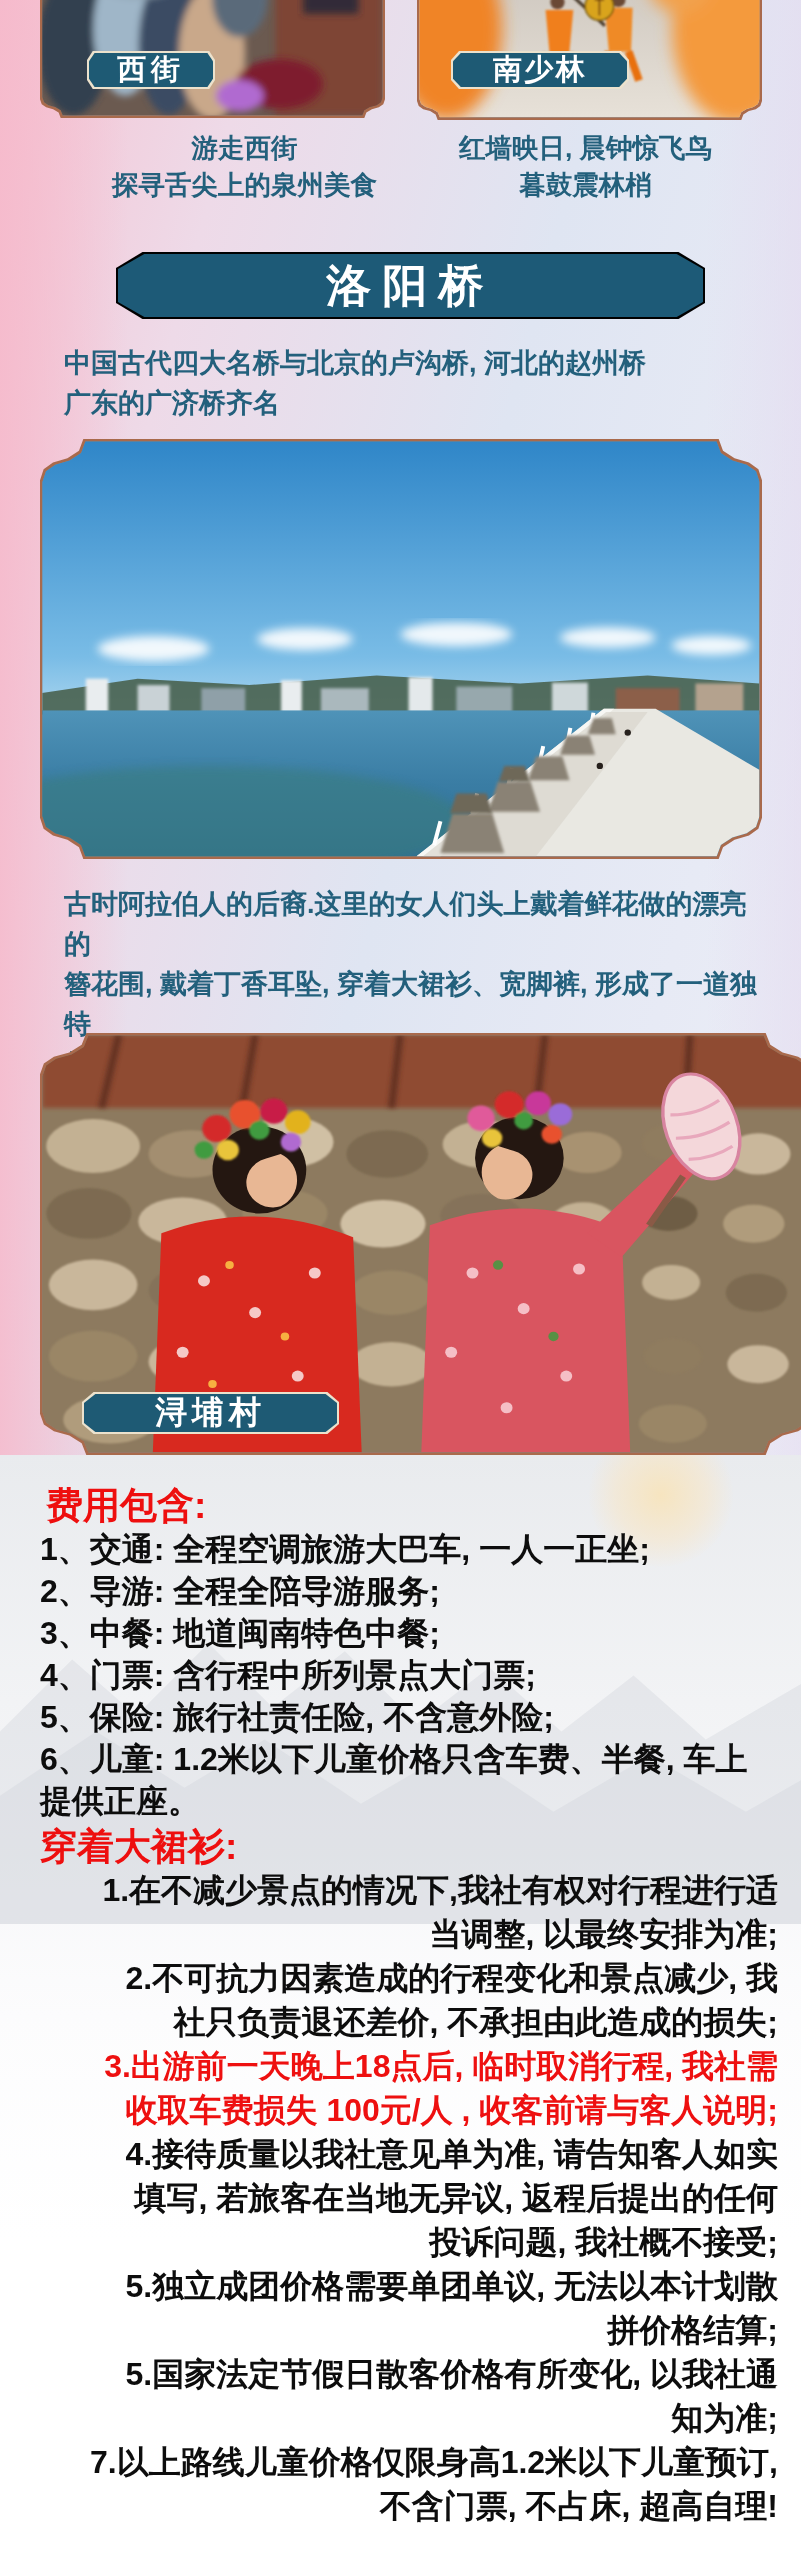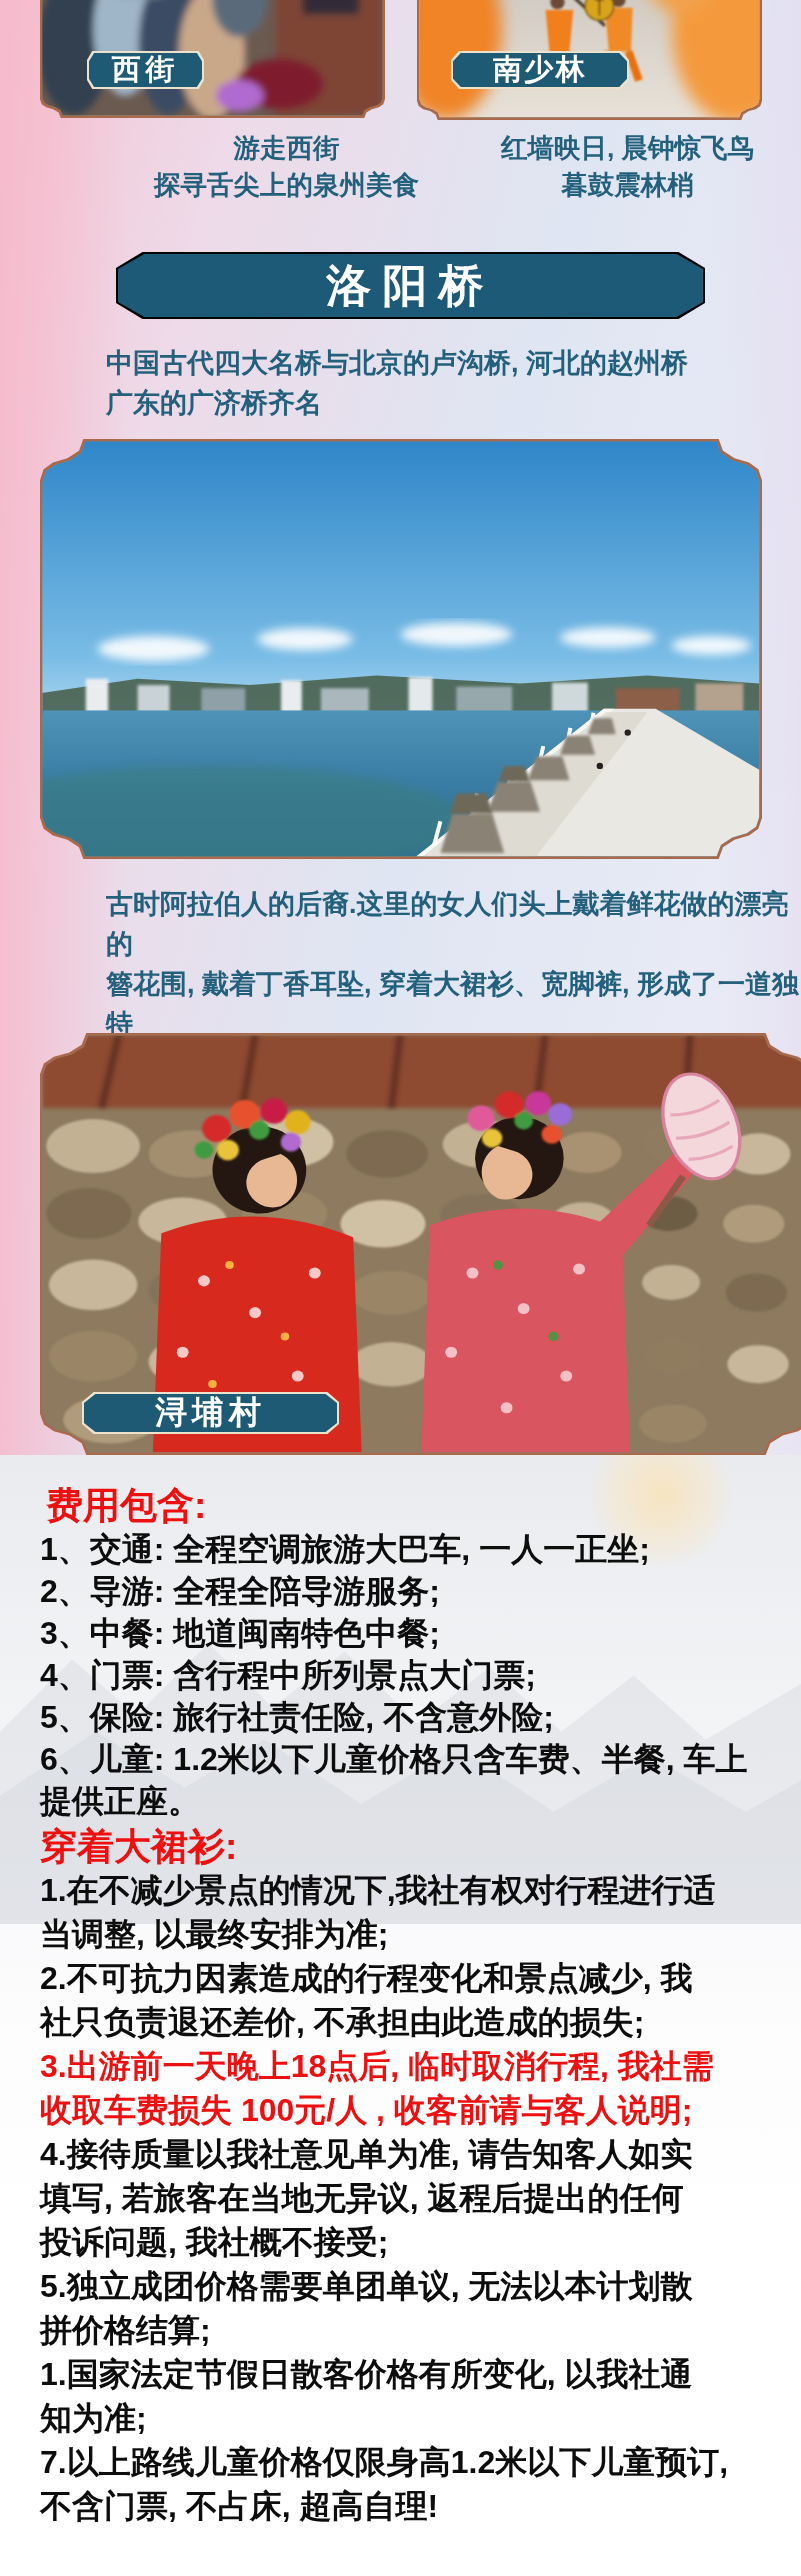--- a/index.html
+++ b/index.html
@@ -40,26 +40,26 @@
   .plq{clip-path:polygon(4.5% 0%,95.5% 0%,100% 24%,100% 76%,95.5% 100%,4.5% 100%,0% 76%,0% 24%);}
   .badge{position:absolute;background:#ece2cd;}
   .badge-in{
     position:absolute;inset:2px;background:#1e5a74;display:flex;align-items:center;justify-content:center;
     color:#ffffff;font-weight:700;
   }
   .banner{position:absolute;left:116px;top:252px;width:589px;height:67px;background:#000000;
     box-shadow:0 3.2px 6.4px rgba(90,70,110,.25);text-align:center;}
   .banner .badge-in{font-size:45px;letter-spacing:11.2px;background:#1d5a77;}
   
-  .teal{color:#23607c;font-weight:700;margin-left:42px;}
+  .teal{color:#23607c;font-weight:700;}
   .caption{position:absolute;text-align:center;font-size:26.5px;line-height:37px;}
   .para{position:absolute;left:64px;width:706px;font-size:27px;line-height:40px;}
   .sec-head{position:absolute;left:40px;font-size:37px;line-height:42px;font-weight:700;color:#ee0f0f;}
   .list{position:absolute;left:40px;width:738px;font-size:32px;line-height:42px;font-weight:700;color:#0d0d0d;}
-  .list.notes{line-height:44px;}
+  .list.notes{line-height:44px;text-align:right;}
   .list .red{color:#ee1010;}
 </style>
 </head>
 <body>
 
 <div id="canvas">
 
   <div class="bg-top"></div>
   <div class="bg-bottom"></div>
 
@@ -89,21 +89,21 @@
           <ellipse cx="120" cy="60" rx="60" ry="30" fill="#8da0ae"></ellipse>
           <ellipse cx="250" cy="90" rx="35" ry="50" fill="#5a6a7a"></ellipse>
           <ellipse cx="300" cy="200" rx="55" ry="32" fill="#7e1f2e"></ellipse>
           <ellipse cx="250" cy="215" rx="30" ry="20" fill="#b06ad0"></ellipse>
           <circle cx="80" cy="45" r="12" fill="#2a2226"></circle>
           <circle cx="150" cy="50" r="12" fill="#2a2226"></circle>
           <circle cx="215" cy="62" r="12" fill="#2a2226"></circle>
         </g>
       </svg>
     </div>
-    <div class="badge plq" style="left:47px;top:125px;width:117px;height:38px;">
+    <div class="badge plq" style="left:47px;top:125px;width:128px;height:38px;">
       <div class="badge-in plq" style="font-size:29px;letter-spacing:4.8px;">西街</div>
     </div>
   </div>
 
   <div class="photo-frame notch" style="left:417px;top:-74px;width:345px;height:194px;">
     <div class="photo-inner notch">
       <svg viewBox="0 0 430 242" preserveAspectRatio="none">
         <defs>
           <filter id="b10">
               <feGaussianBlur stdDeviation="10"></feGaussianBlur>
@@ -387,20 +387,20 @@
     <div>当调整, 以最终安排为准;</div>
     <div>2.不可抗力因素造成的行程变化和景点减少, 我</div>
     <div>社只负责退还差价, 不承担由此造成的损失;</div>
     <div class="red">3.出游前一天晚上18点后, 临时取消行程, 我社需</div>
     <div class="red">收取车费损失 100元/人 , 收客前请与客人说明;</div>
     <div>4.接待质量以我社意见单为准, 请告知客人如实</div>
     <div>填写, 若旅客在当地无异议, 返程后提出的任何</div>
     <div>投诉问题, 我社概不接受;</div>
     <div>5.独立成团价格需要单团单议, 无法以本计划散</div>
     <div>拼价格结算;</div>
-    <div>1.国家法定节假日散客价格有所变化, 以我社通</div>
+    <div>5.国家法定节假日散客价格有所变化, 以我社通</div>
     <div>知为准;</div>
     <div>7.以上路线儿童价格仅限身高1.2米以下儿童预订,</div>
     <div>不含门票, 不占床, 超高自理!</div>
   </div>
 
 </div>
 
 
 </body></html>

